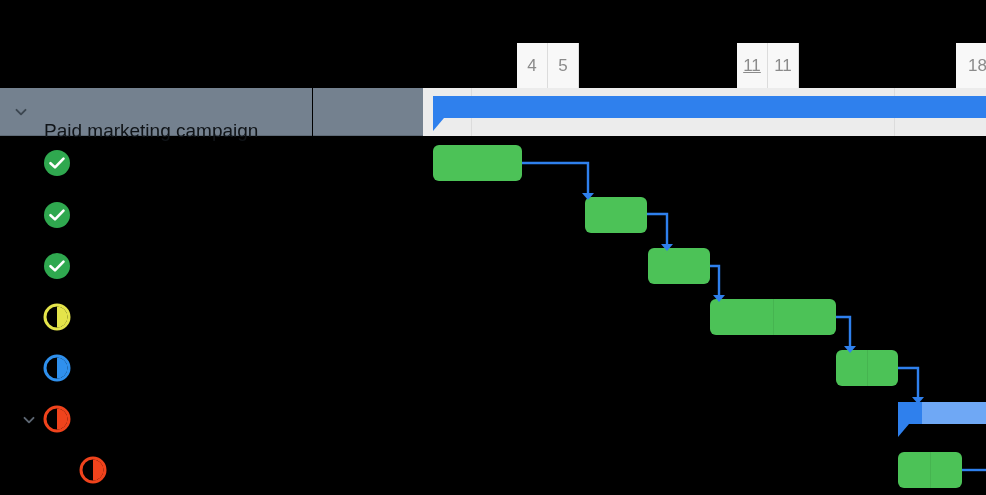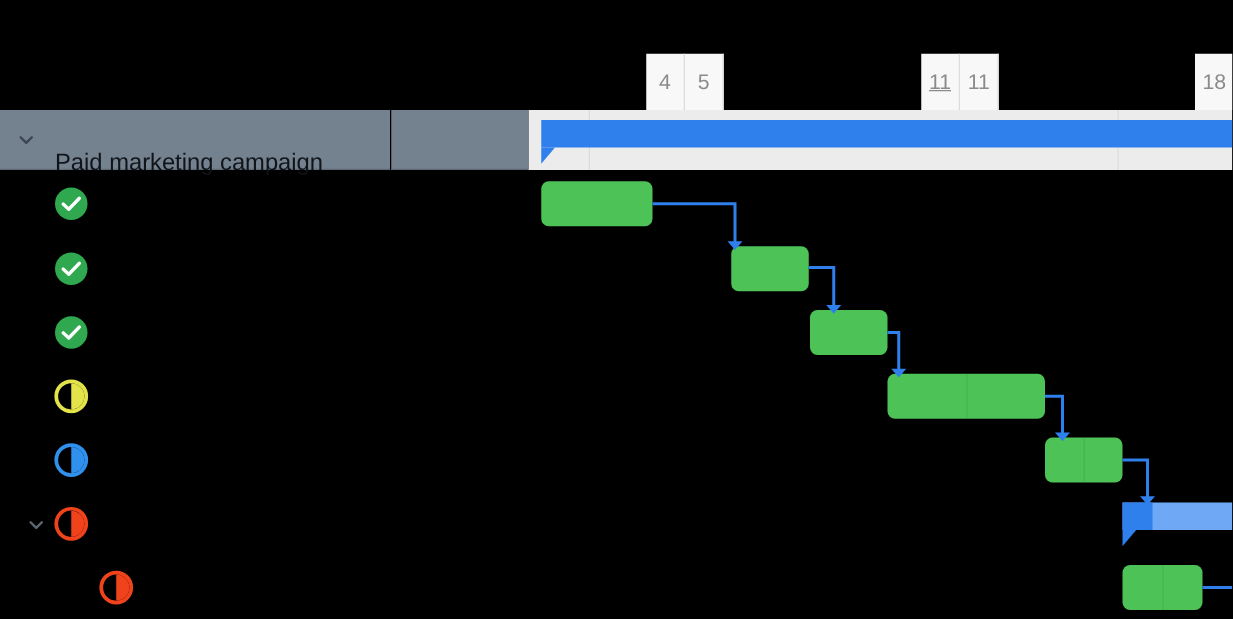--- a/index.html
+++ b/index.html
@@ -24,21 +24,21 @@
     width: 31px;
     height: 45px;
     background: #f8f8f8;
     border-right: 1px solid #dcdcdc;
     box-sizing: border-box;
     color: #8b8b8b;
     font-size: 17px;
     line-height: 45px;
     text-align: center;
   }
-  .day-cell.last { border-right: none; }
+  .day-cell.last { border-right: none; text-align: right; }
 
   
   .group-row {
     position: absolute;
     left: 0; top: 88px;
     width: 986px; height: 48px;
   }
   .group-label-pane {
     position: absolute; left: 0; top: 0;
     width: 312px; height: 48px;

